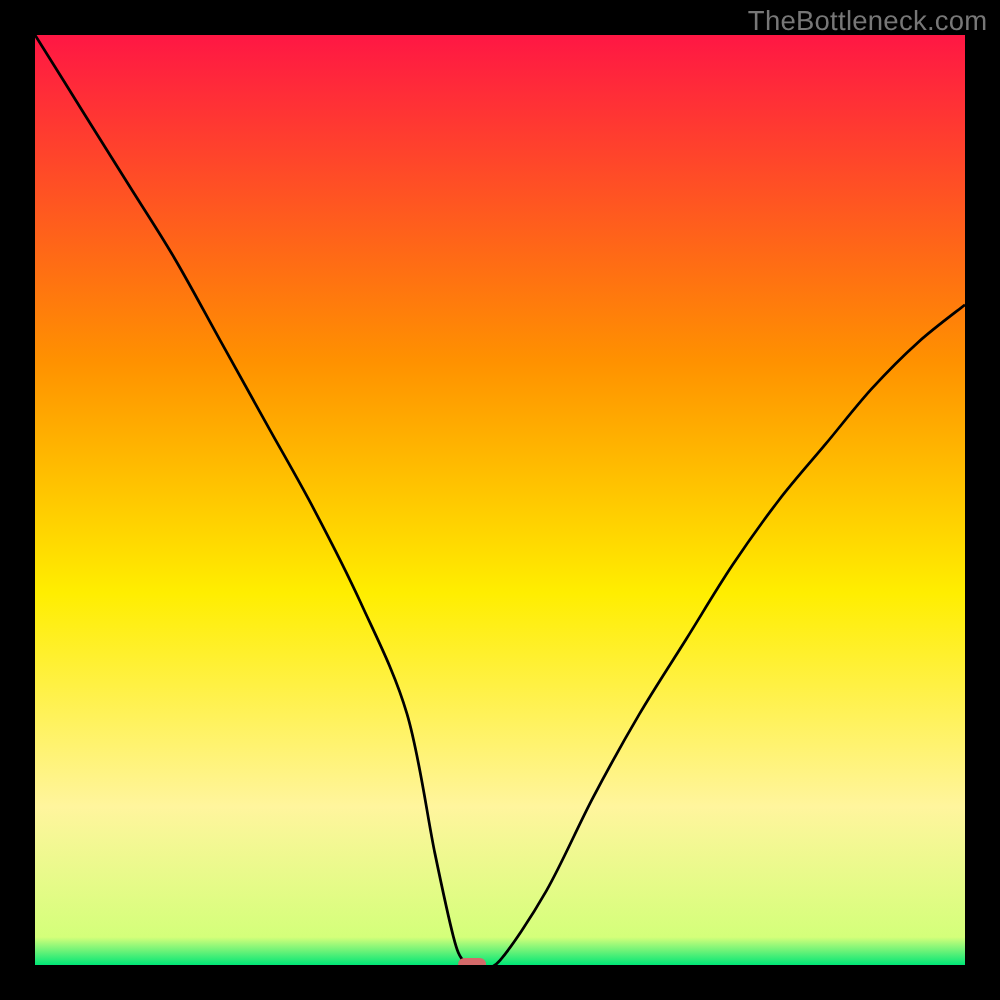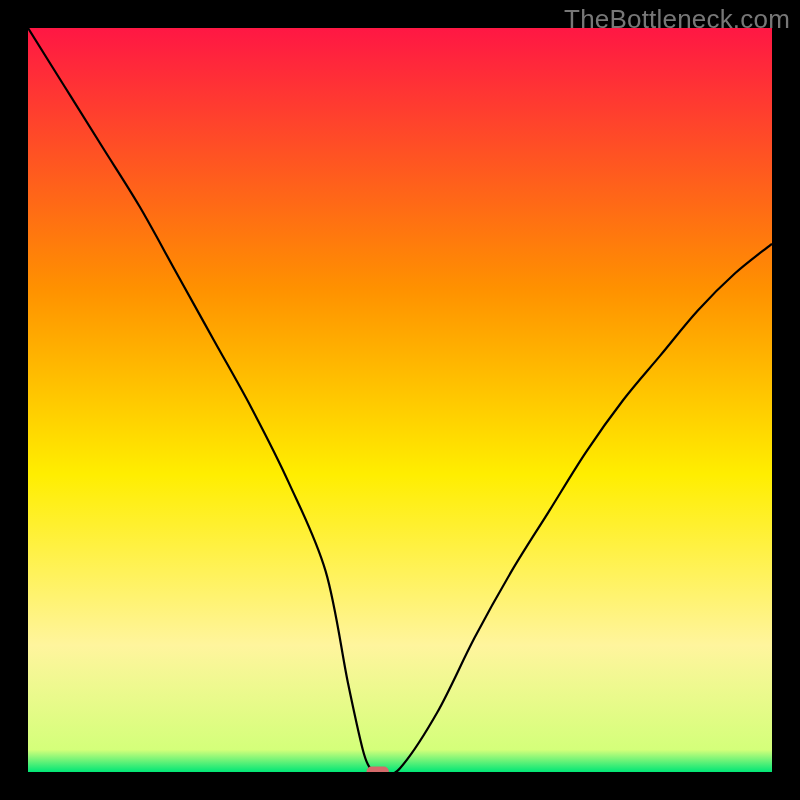--- a/index.html
+++ b/index.html
@@ -24,21 +24,21 @@
     left: 28px;
     top: 28px;
     width: 744px;
     height: 744px;
   }
   .watermark {
     position: absolute;
     top: 4px;
     right: 10px;
     color: #777;
-    font-size: 26px;
+    font-size: 22px;
     font-weight: 500;
     letter-spacing: 0.2px;
   }
 </style>
 </head>
 <body>
 
 <div class="frame">
   <div class="watermark">TheBottleneck.com</div>
 

